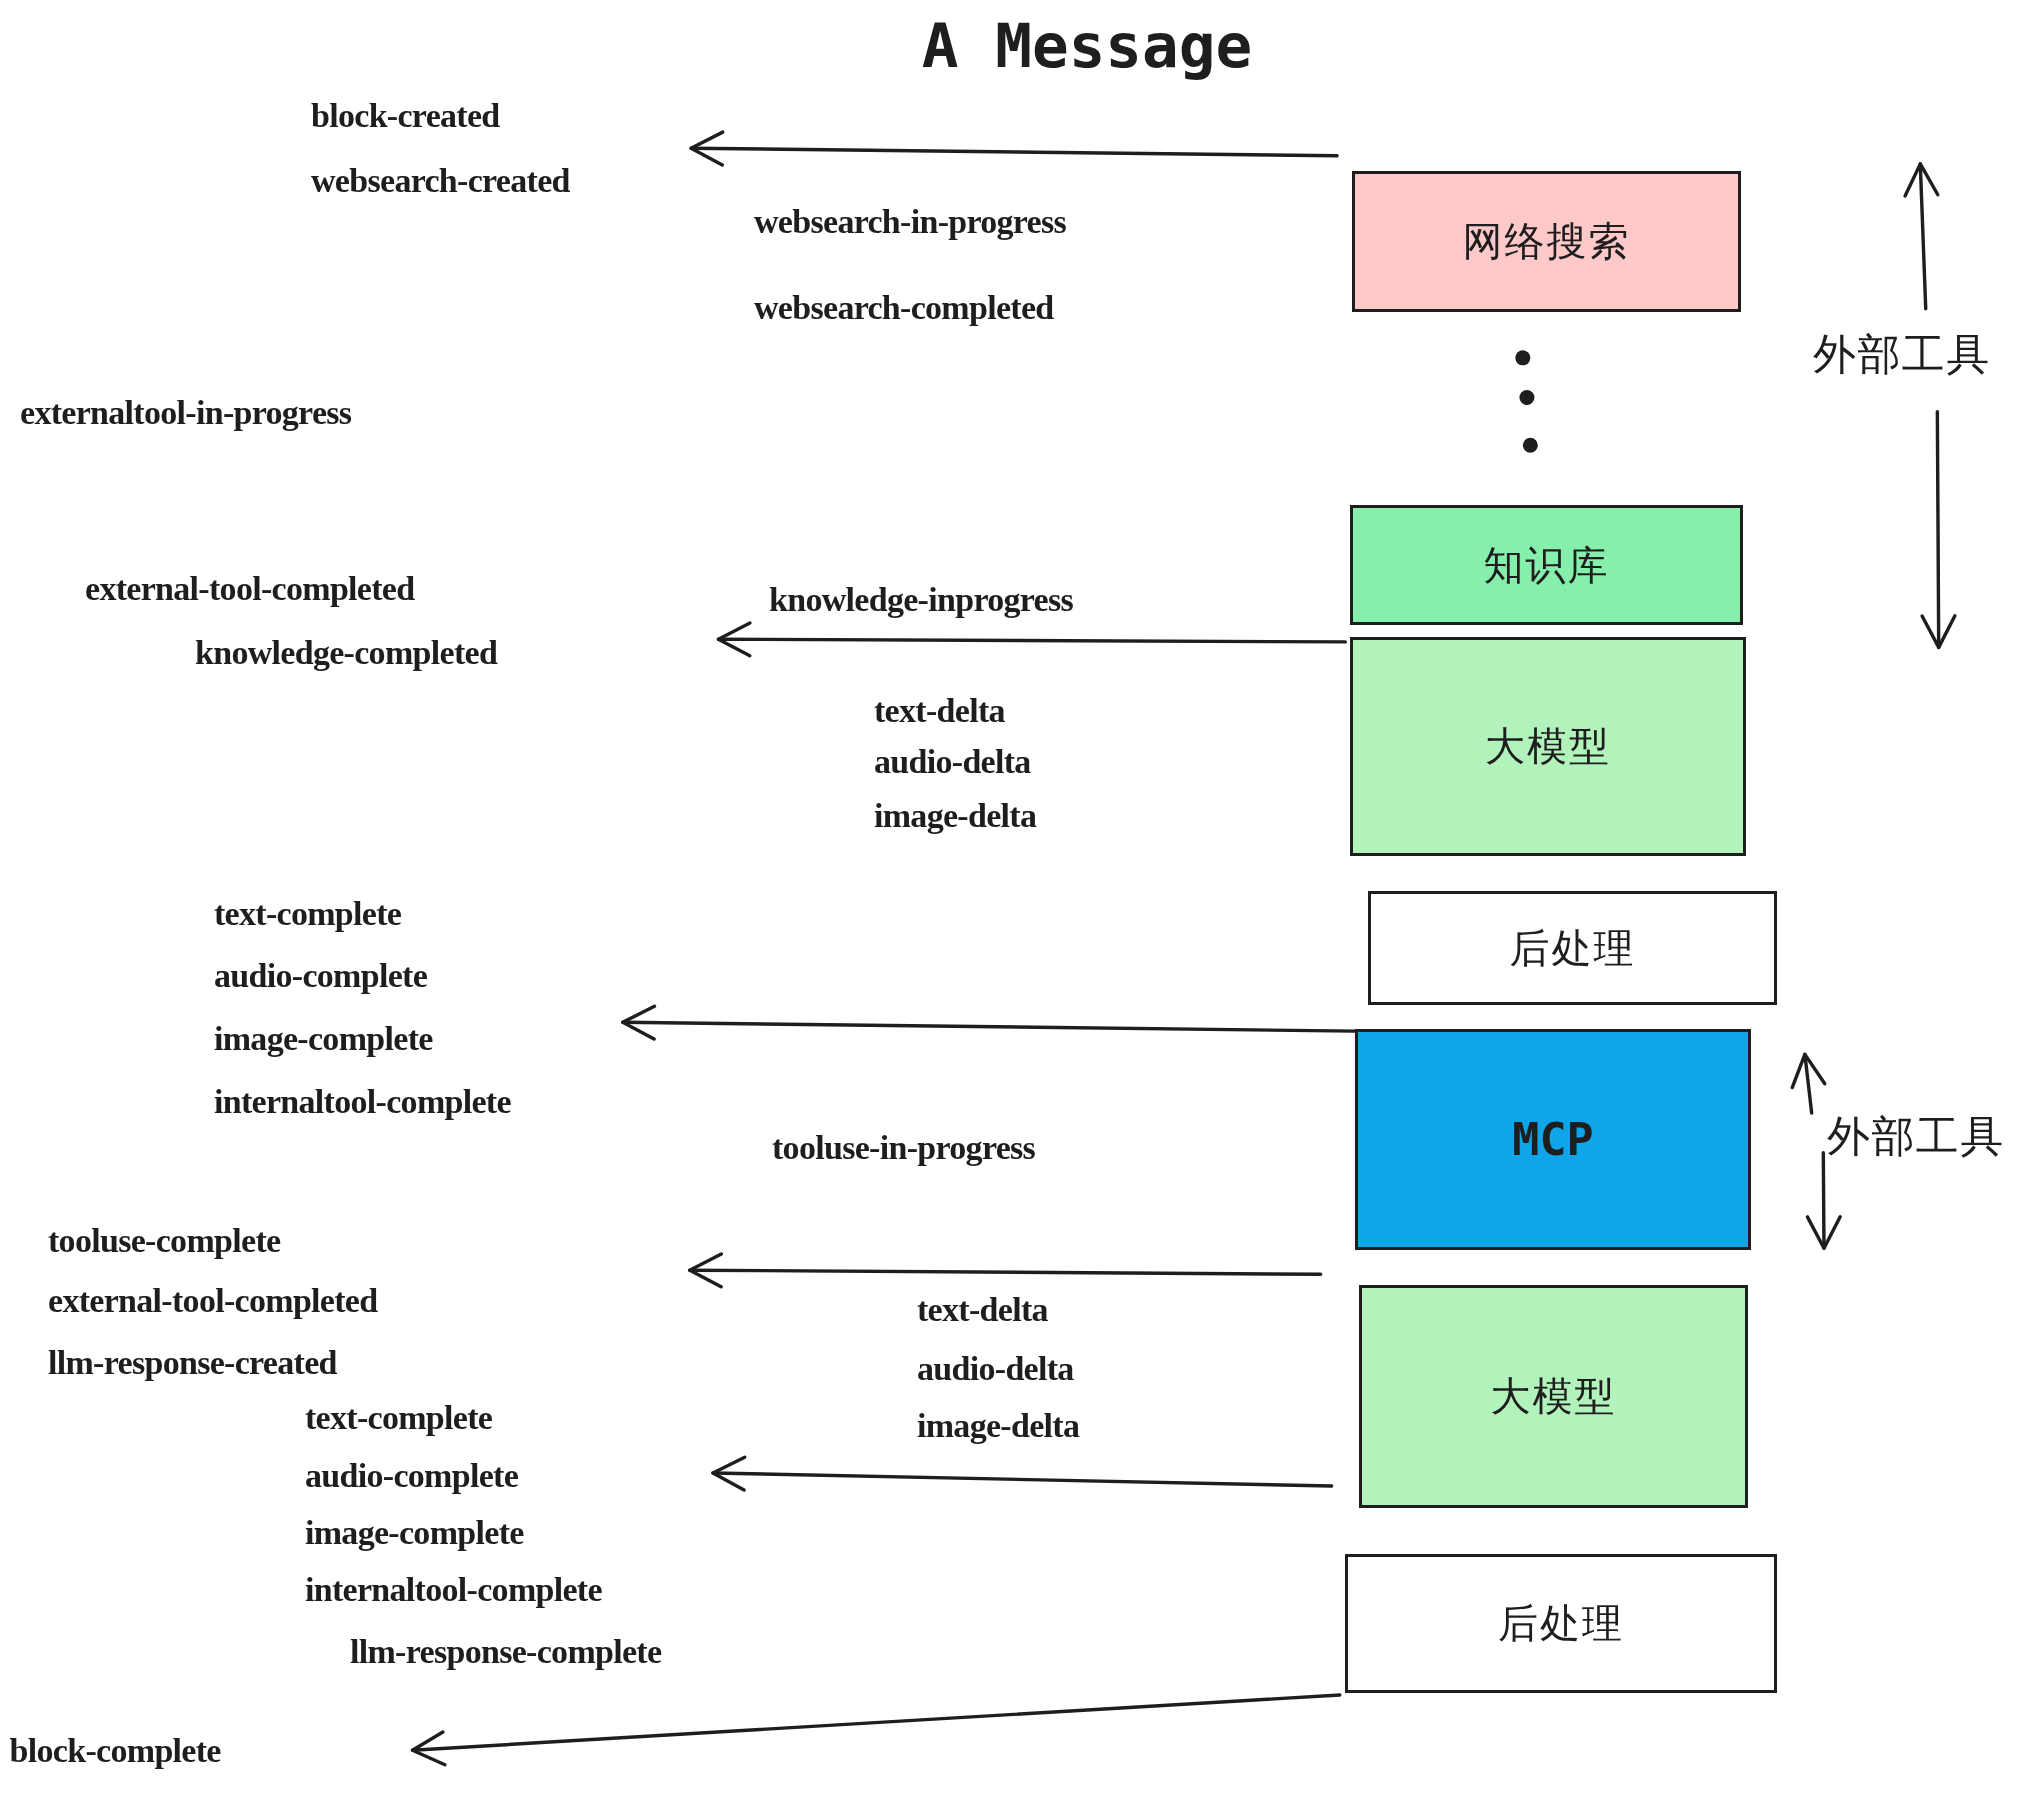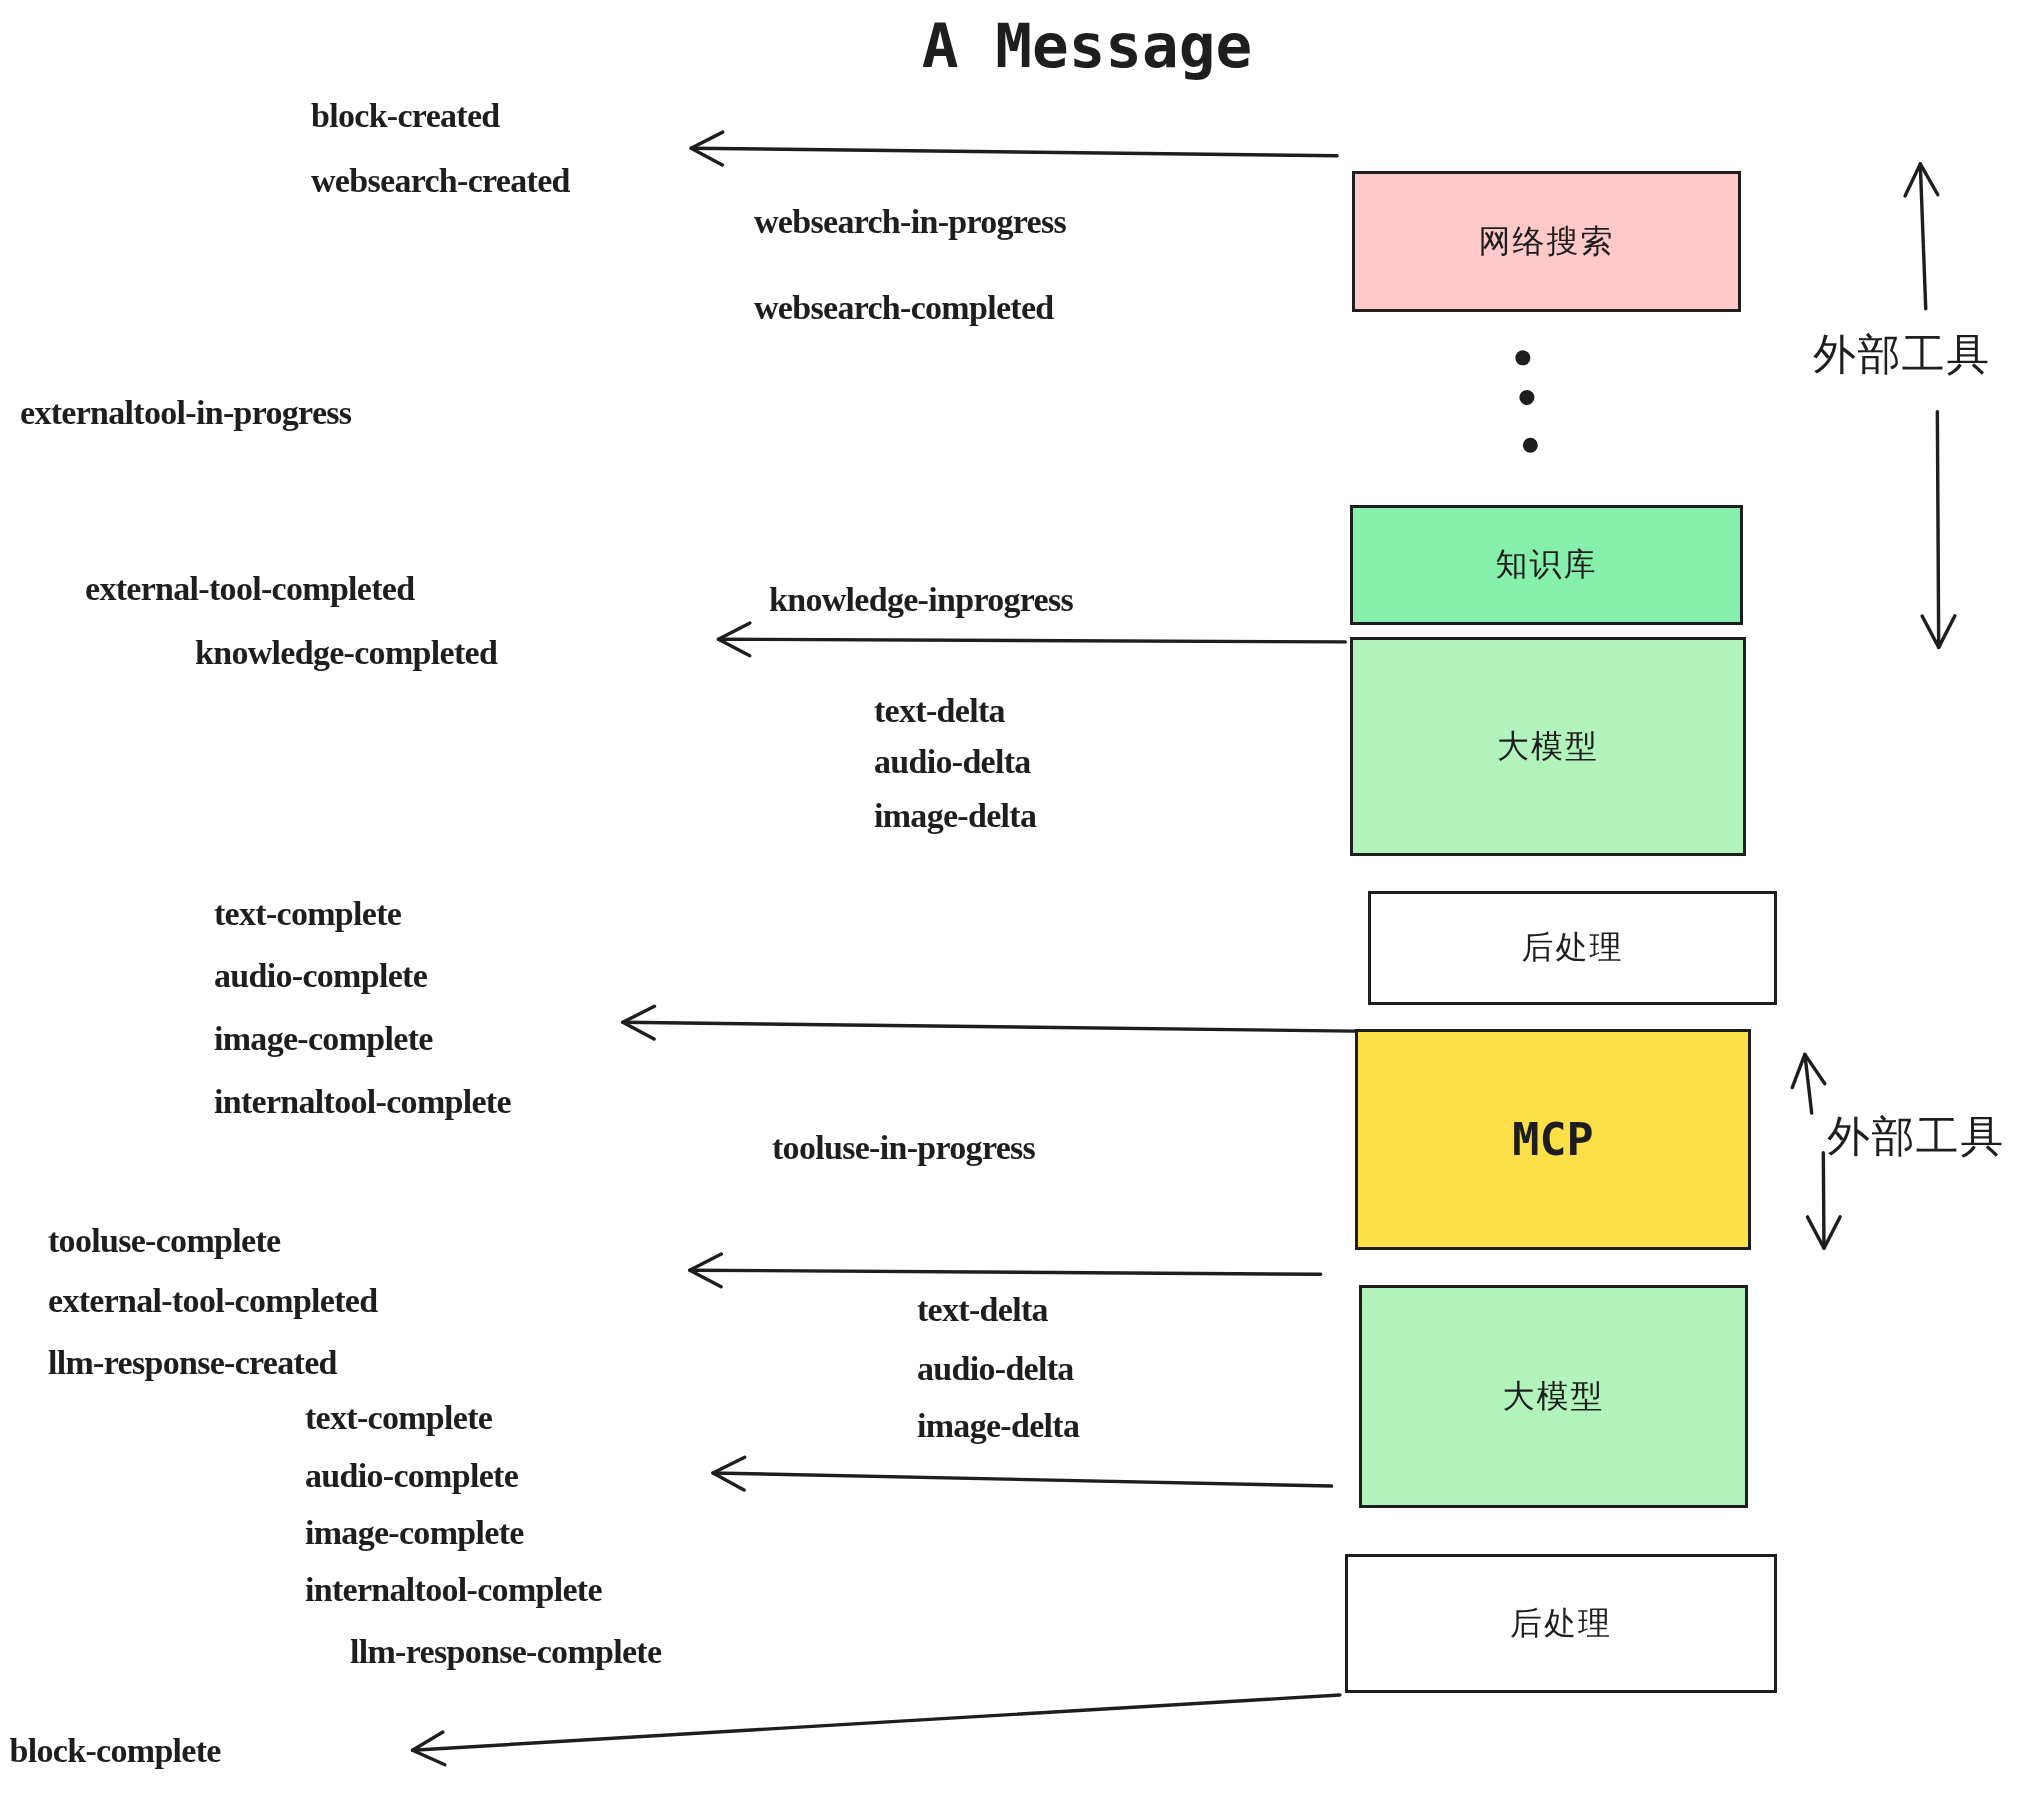--- a/index.html
+++ b/index.html
@@ -18,21 +18,21 @@
     position:absolute;transform:translateY(-52%);
     font-size:34px;font-weight:bold;white-space:nowrap;line-height:1;
     letter-spacing:-0.7px;
     font-family:Liberation Serif, serif;
   }
   .box{
     position:absolute;box-sizing:border-box;border:3.4px solid #1e1e1e;
     display:flex;align-items:center;justify-content:center;
   }
   .box span{
-    font-size:32px;letter-spacing:2px;white-space:nowrap;
+    font-size:40px;letter-spacing:2px;white-space:nowrap;
     font-family:Liberation Mono, monospace;
   }
   .box.mono span{
     font-family:"DejaVu Sans Mono","Liberation Mono",monospace;
     font-weight:bold;font-size:45px;letter-spacing:0;
   }
   .side{
     position:absolute;transform:translateY(-50%);
     font-size:43px;letter-spacing:1.4px;white-space:nowrap;line-height:1;
     font-family:Liberation Sans, sans-serif;
@@ -93,21 +93,21 @@
       </div>
       <div class="box" style="left: 1350px; top: 505px; width: 393px; height: 120px; background: #86efac;">
         <span>知识库</span>
       </div>
       <div class="box" style="left: 1350px; top: 637px; width: 396px; height: 219px; background: rgb(178, 242, 187);">
         <span>大模型</span>
       </div>
       <div class="box" style="left: 1368px; top: 891px; width: 409px; height: 114px; background: rgb(255, 255, 255);">
         <span>后处理</span>
       </div>
-      <div class="box mono" style="left: 1355px; top: 1029px; width: 396px; height: 221px; background: #fde047;">
+      <div class="box mono" style="left: 1355px; top: 1029px; width: 396px; height: 221px; background: #0ea5e9;">
         <span>MCP</span>
       </div>
       <div class="box" style="left: 1359px; top: 1285px; width: 389px; height: 223px; background: rgb(178, 242, 187);">
         <span>大模型</span>
       </div>
       <div class="box" style="left: 1345px; top: 1554px; width: 432px; height: 139px; background: rgb(255, 255, 255);">
         <span>后处理</span>
       </div>
     </div>
   <div id="labels-layer">

